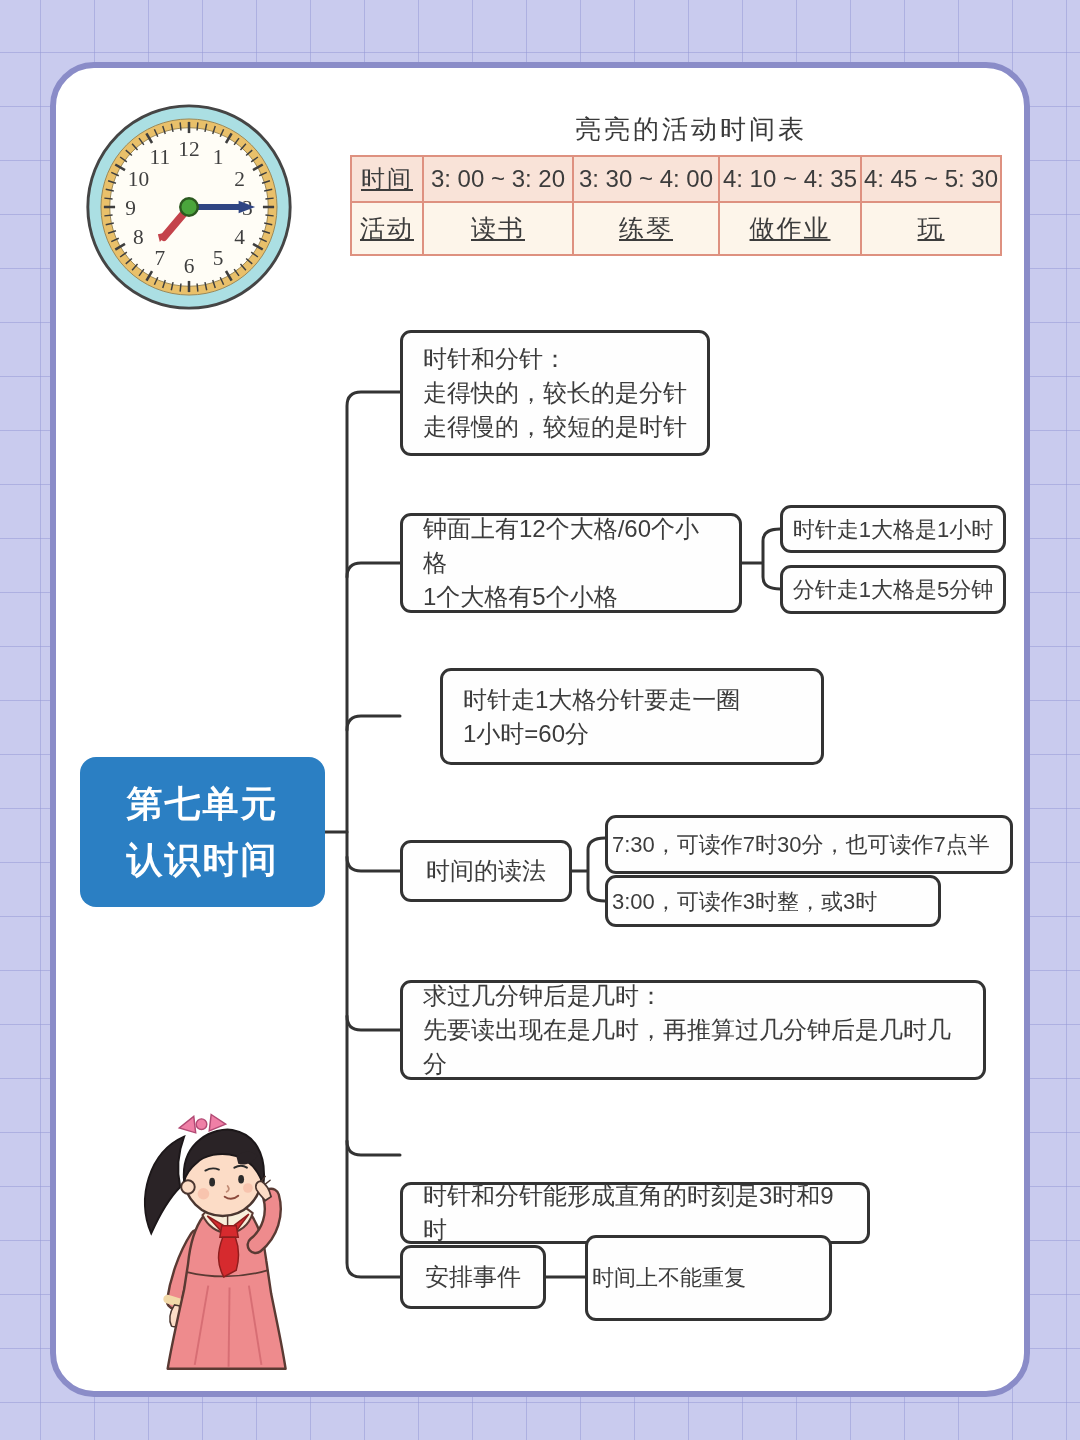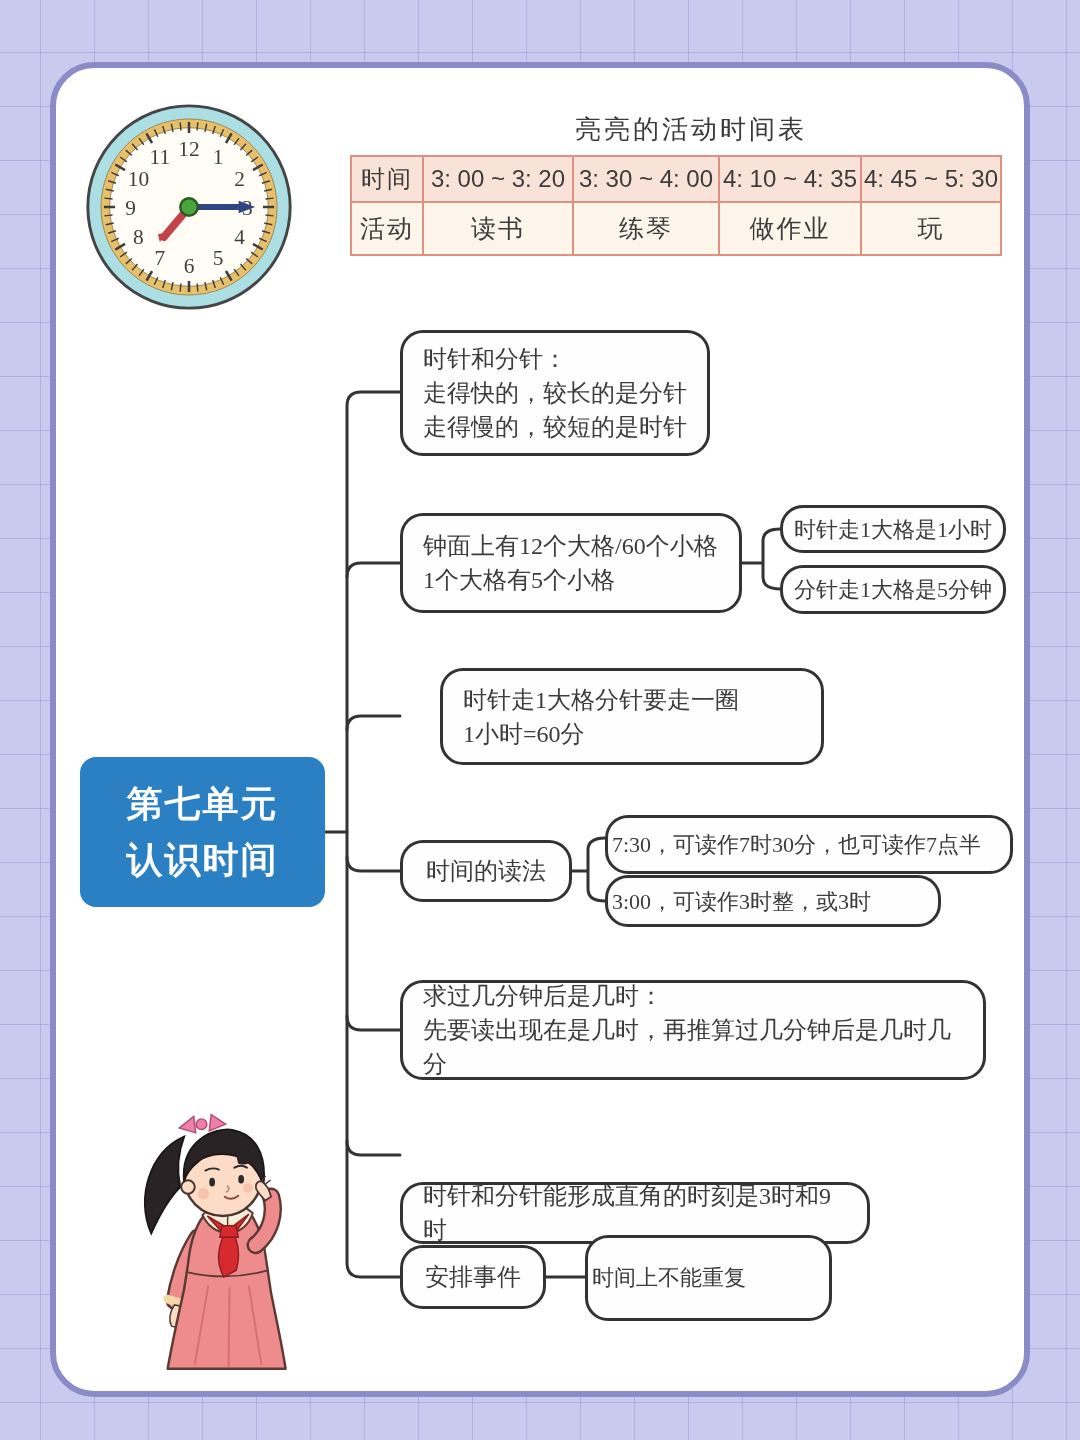--- a/index.html
+++ b/index.html
@@ -14,23 +14,23 @@
     font-family:"Liberation Sans","DejaVu Sans",sans-serif;
   }
   .card{
     position:absolute;left:50px;top:62px;width:980px;height:1335px;
     background:#ffffff;border:6px solid #8a8cc8;border-radius:44px;
     box-sizing:border-box;
   }
   svg.overlay{position:absolute;left:0;top:0;width:1080px;height:1440px;pointer-events:none;}
   .overlay path{stroke:#333333;stroke-width:3;fill:none;stroke-linecap:round;}
   .node{
-    position:absolute;background:#fefefe;border:3px solid #333333;border-radius:23px;
+    position:absolute;background:#fefefe;border:3px solid #333333;border-radius:11px;
     box-sizing:border-box;color:#3c3c3c;font-size:24px;line-height:34px;
-    padding:9px 20px;display:flex;flex-direction:column;justify-content:center;font-family:Liberation Serif, serif;
+    padding:9px 20px;display:flex;flex-direction:column;justify-content:center;
   }
   .node.small{font-size:22px;line-height:31px;padding:6px 4px;}
   .node.center{align-items:center;text-align:center;}
   .root-node{
     position:absolute;left:80px;top:757px;width:245px;height:150px;
     background:#2b7fc3;border-radius:16px;color:#ffffff;
     font-size:36px;line-height:56px;font-weight:600;letter-spacing:2px;
     display:flex;flex-direction:column;justify-content:center;align-items:center;
     box-sizing:border-box;
   }
@@ -42,21 +42,21 @@
   table.sched{
     position:absolute;left:350px;top:155px;border-collapse:collapse;table-layout:fixed;
   }
   table.sched td, table.sched th{
     border:2px solid #de9180;text-align:center;vertical-align:middle;
     color:#3c3c3c;box-sizing:border-box;overflow:hidden;white-space:nowrap;
   }
   table.sched tr.time-row td, table.sched tr.time-row th{background:#f9e3d8;height:46px;font-size:24px;}
   table.sched tr.act-row td, table.sched tr.act-row th{background:#fdf5ea;height:53px;}
   table.sched th, table.sched tr.act-row td{
-    font-family:"Liberation Serif","DejaVu Serif",serif;font-weight:normal;font-size:25px;letter-spacing:2px;
+    font-family:"Liberation Serif","DejaVu Serif",serif;font-weight:normal;font-size:25px;letter-spacing:2px;text-decoration:underline;
   }
   .clock-wrap{position:absolute;left:82px;top:100px;width:214px;height:214px;}
   .girl-wrap{position:absolute;left:92px;top:1100px;width:248px;height:290px;}
 </style>
 </head>
 <body>
 
 <div class="stage">
   <div class="card"></div>
 

